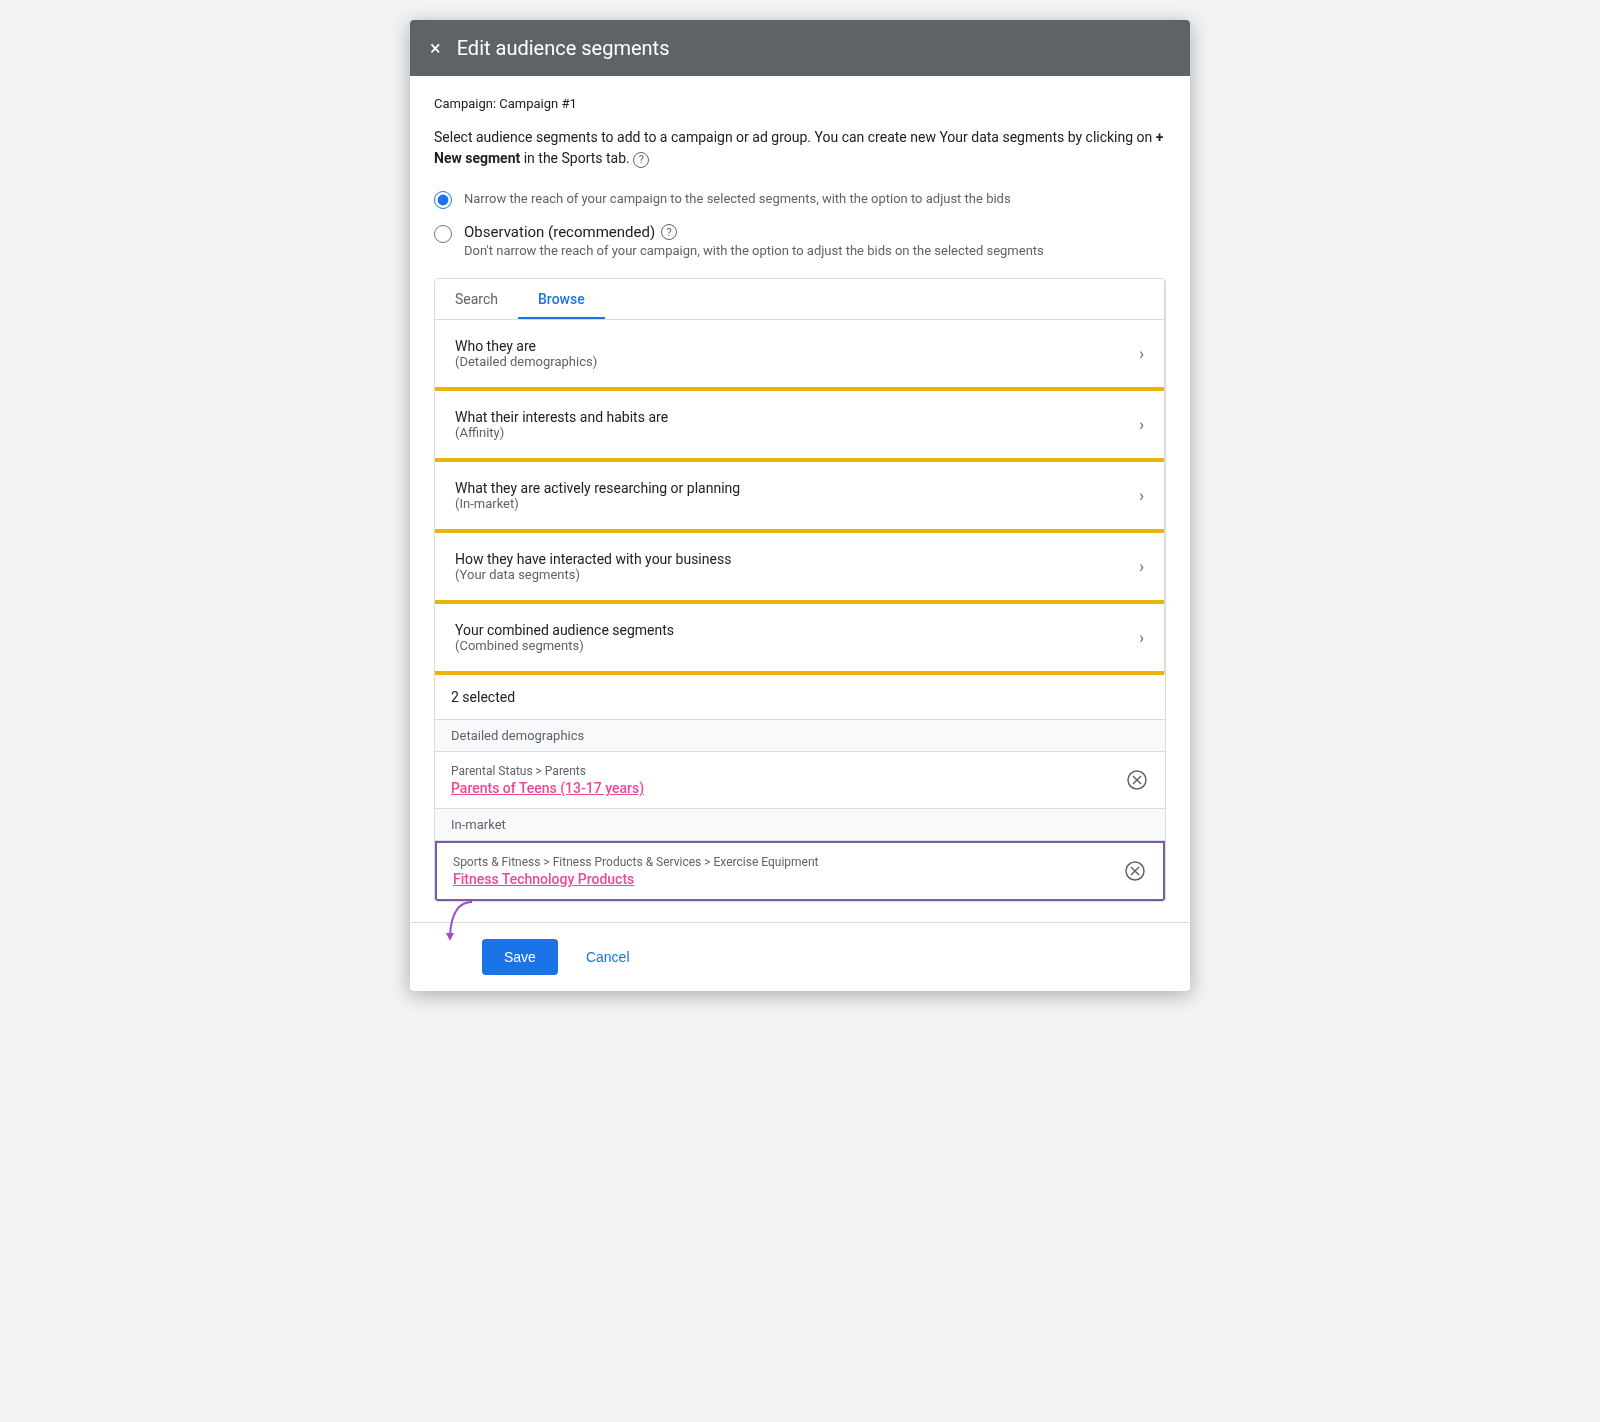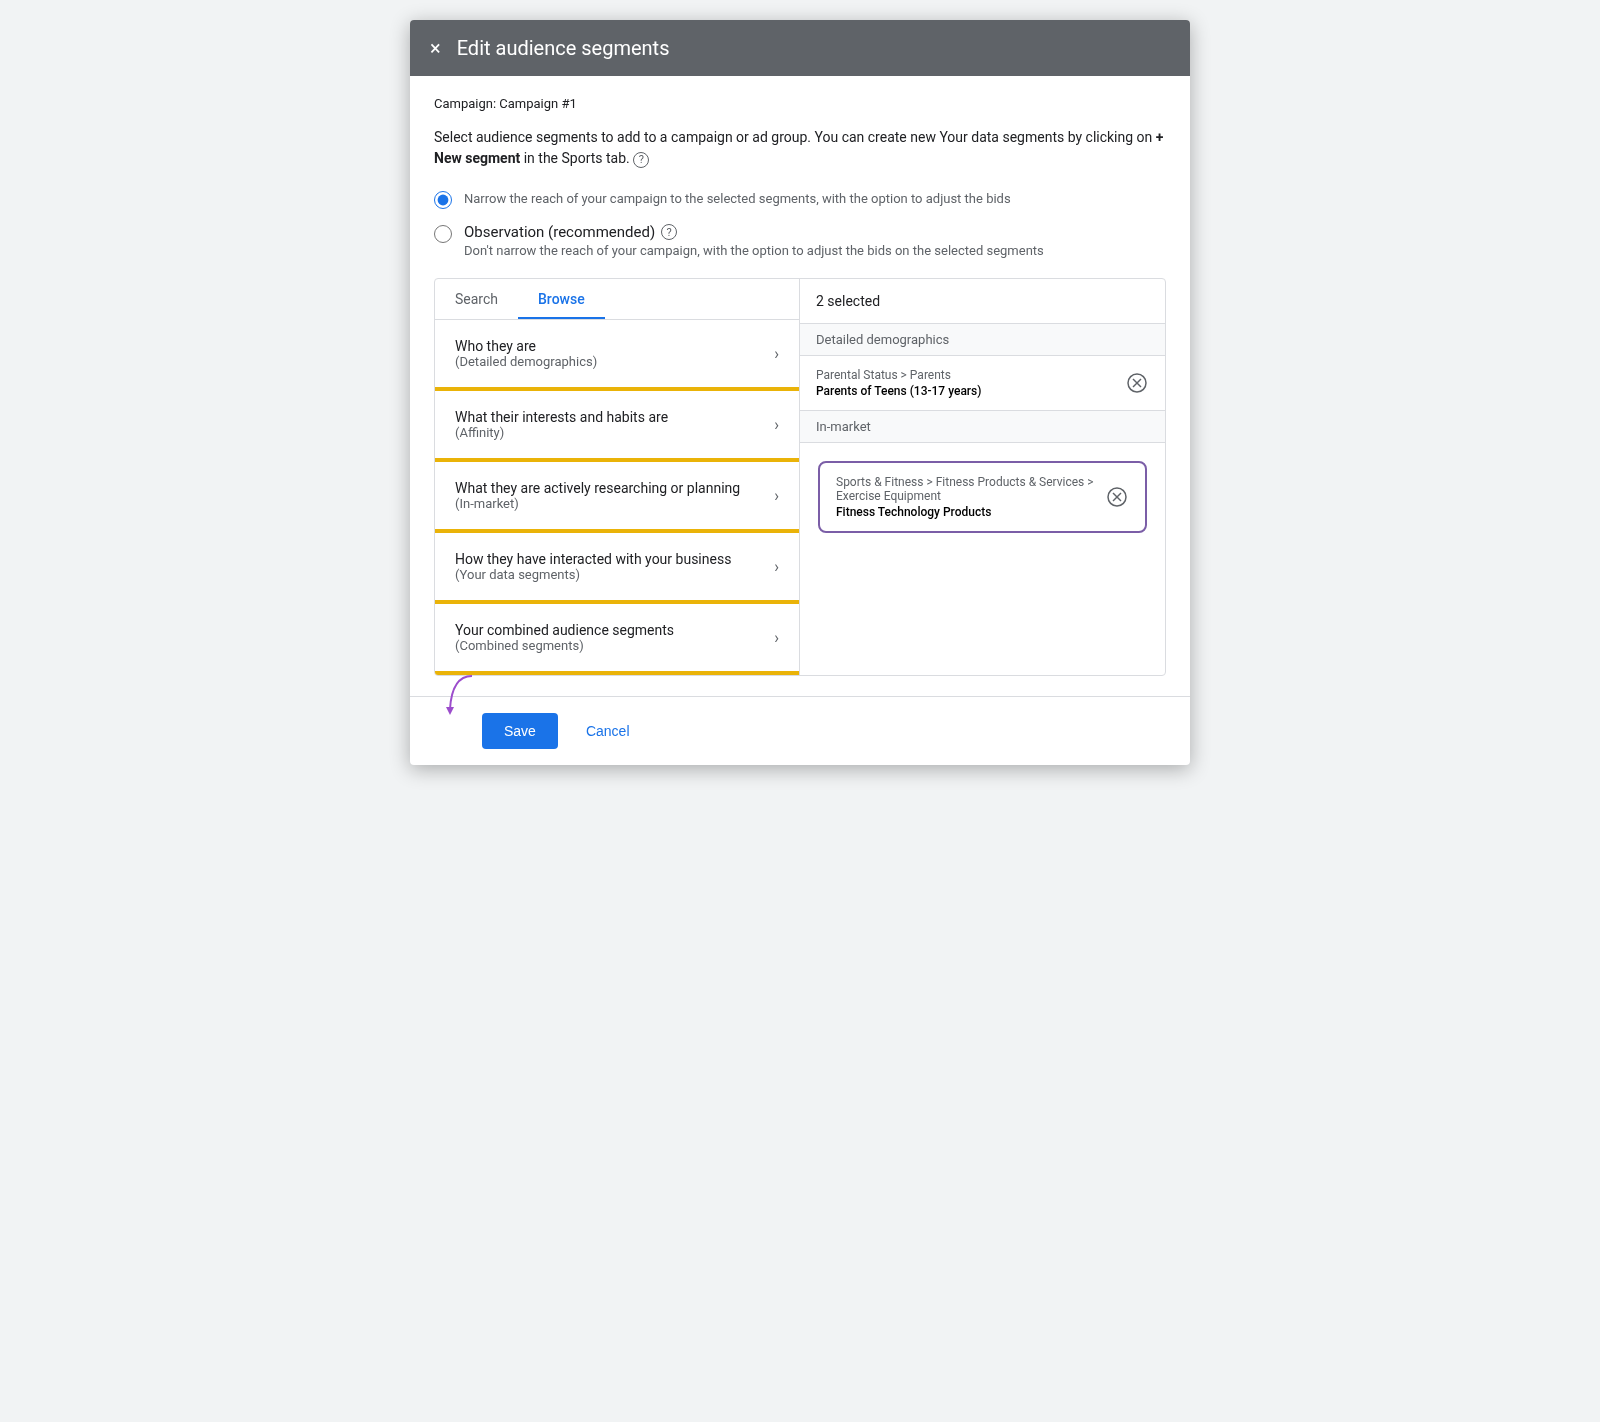--- a/index.html
+++ b/index.html
@@ -12,38 +12,38 @@
     .campaign-label { font-size: 13px; color: #202124; margin-bottom: 16px; }
     .description { font-size: 14px; color: #202124; line-height: 1.5; margin-bottom: 20px; }
     .description strong { font-weight: 700; }
     .radio-group { margin-bottom: 20px; }
     .radio-option { display: flex; align-items: flex-start; gap: 12px; margin-bottom: 14px; }
     .radio-option input[type="radio"] { margin-top: 2px; accent-color: #1a73e8; width: 18px; height: 18px; cursor: pointer; }
     .radio-label { display: flex; flex-direction: column; }
     .radio-label .label-main { font-size: 15px; color: #202124; font-weight: 400; display: flex; align-items: center; gap: 6px; }
     .radio-label .label-sub { font-size: 13px; color: #5f6368; margin-top: 2px; }
     .help-icon { display: inline-flex; align-items: center; justify-content: center; width: 16px; height: 16px; border-radius: 50%; border: 1.5px solid #5f6368; color: #5f6368; font-size: 11px; cursor: pointer; }
-    .panel-container { display: flex; border: 1px solid #dadce0; border-radius: 4px; overflow: hidden; }
+    .panel-container { display: flex; border: 1px solid #dadce0; border-radius: 4px; overflow: hidden; flex-direction: column; }
     .left-panel { flex: 0 0 50%; border-right: 1px solid #dadce0; }
     .right-panel { flex: 0 0 50%; }
     .tab-bar { display: flex; border-bottom: 1px solid #dadce0; }
     .tab { padding: 12px 20px; font-size: 14px; color: #5f6368; cursor: pointer; position: relative; }
     .tab.active { color: #1a73e8; font-weight: 500; }
     .tab.active::after { content: ''; position: absolute; bottom: 0; left: 0; right: 0; height: 2px; background: #1a73e8; }
     .browse-items { }
     .browse-item { display: flex; align-items: center; justify-content: space-between; padding: 18px 20px; border-bottom: 4px solid #eab308; cursor: pointer; }
     .browse-item .item-text .item-main { font-size: 14px; color: #202124; }
     .browse-item .item-text .item-sub { font-size: 13px; color: #5f6368; }
     .chevron { color: #5f6368; font-size: 16px; }
     .right-header { padding: 14px 16px; font-size: 14px; color: #202124; border-bottom: 1px solid #dadce0; }
     .selected-section-header { padding: 8px 16px; font-size: 13px; color: #5f6368; background: #f8f9fa; border-bottom: 1px solid #dadce0; }
     .selected-item { display: flex; align-items: center; justify-content: space-between; padding: 12px 16px; border-bottom: 1px solid #dadce0; }
-    .selected-item.highlighted { border: 2px solid #7b5ea7; margin: 18px; border-radius: 8px; }
+    .selected-item.highlighted { border: 2px solid #7b5ea7; margin: 0; border-radius: 0; }
     .selected-item .item-path { font-size: 12px; color: #5f6368; margin-bottom: 2px; }
-    .selected-item .item-name { font-size: 12px; color: #000000; font-weight: 500; }
+    .selected-item .item-name { font-size: 14px; color: #ec4899; font-weight: 500; text-decoration: underline; }
     .remove-btn { display: flex; align-items: center; justify-content: center; width: 24px; height: 24px; cursor: pointer; color: #5f6368; font-size: 18px; border-radius: 50%; flex-shrink: 0; }
     .dialog-footer { display: flex; align-items: center; gap: 12px; padding: 16px 24px; border-top: 1px solid #dadce0; position: relative; }
     .save-btn { background: #1a73e8; color: #fff; border: none; padding: 10px 22px; border-radius: 4px; font-size: 14px; font-weight: 500; cursor: pointer; margin-left: 48px; }
     .cancel-btn { color: #1a73e8; background: none; border: none; padding: 10px 16px; font-size: 14px; font-weight: 500; cursor: pointer; border-radius: 4px; }
   </style>
 </head>
 <body>
 
 <div class="dialog">
 

